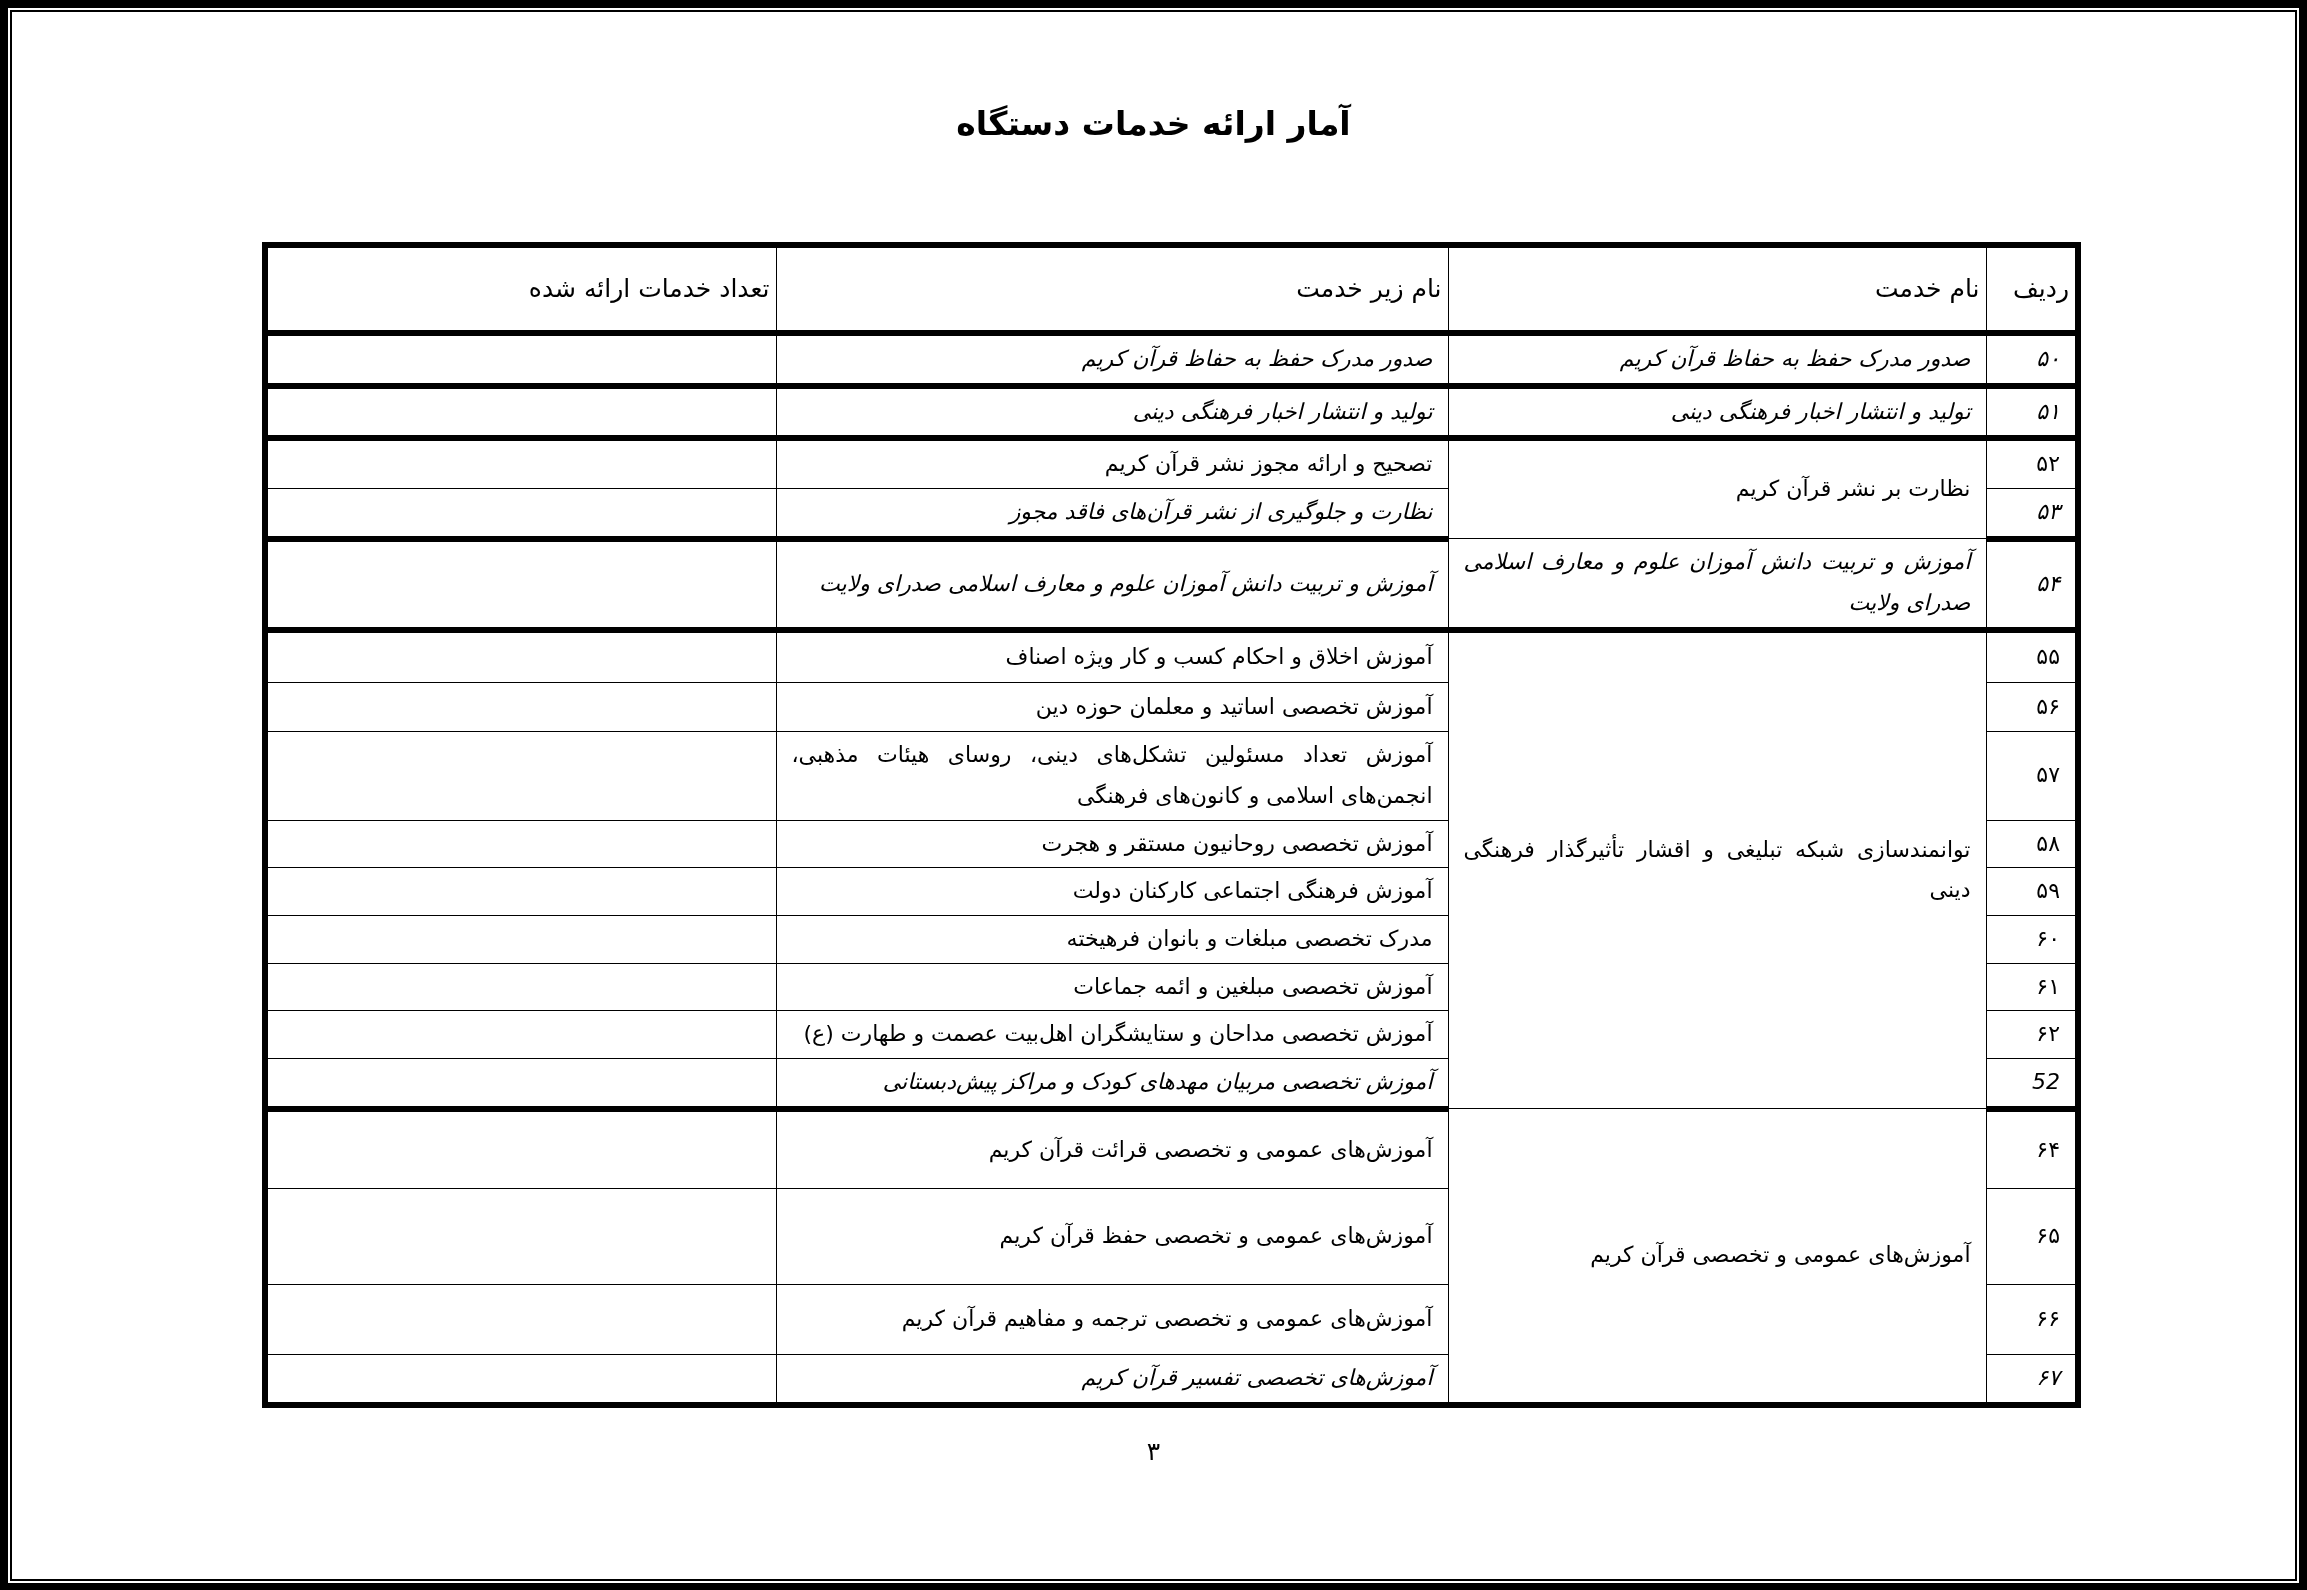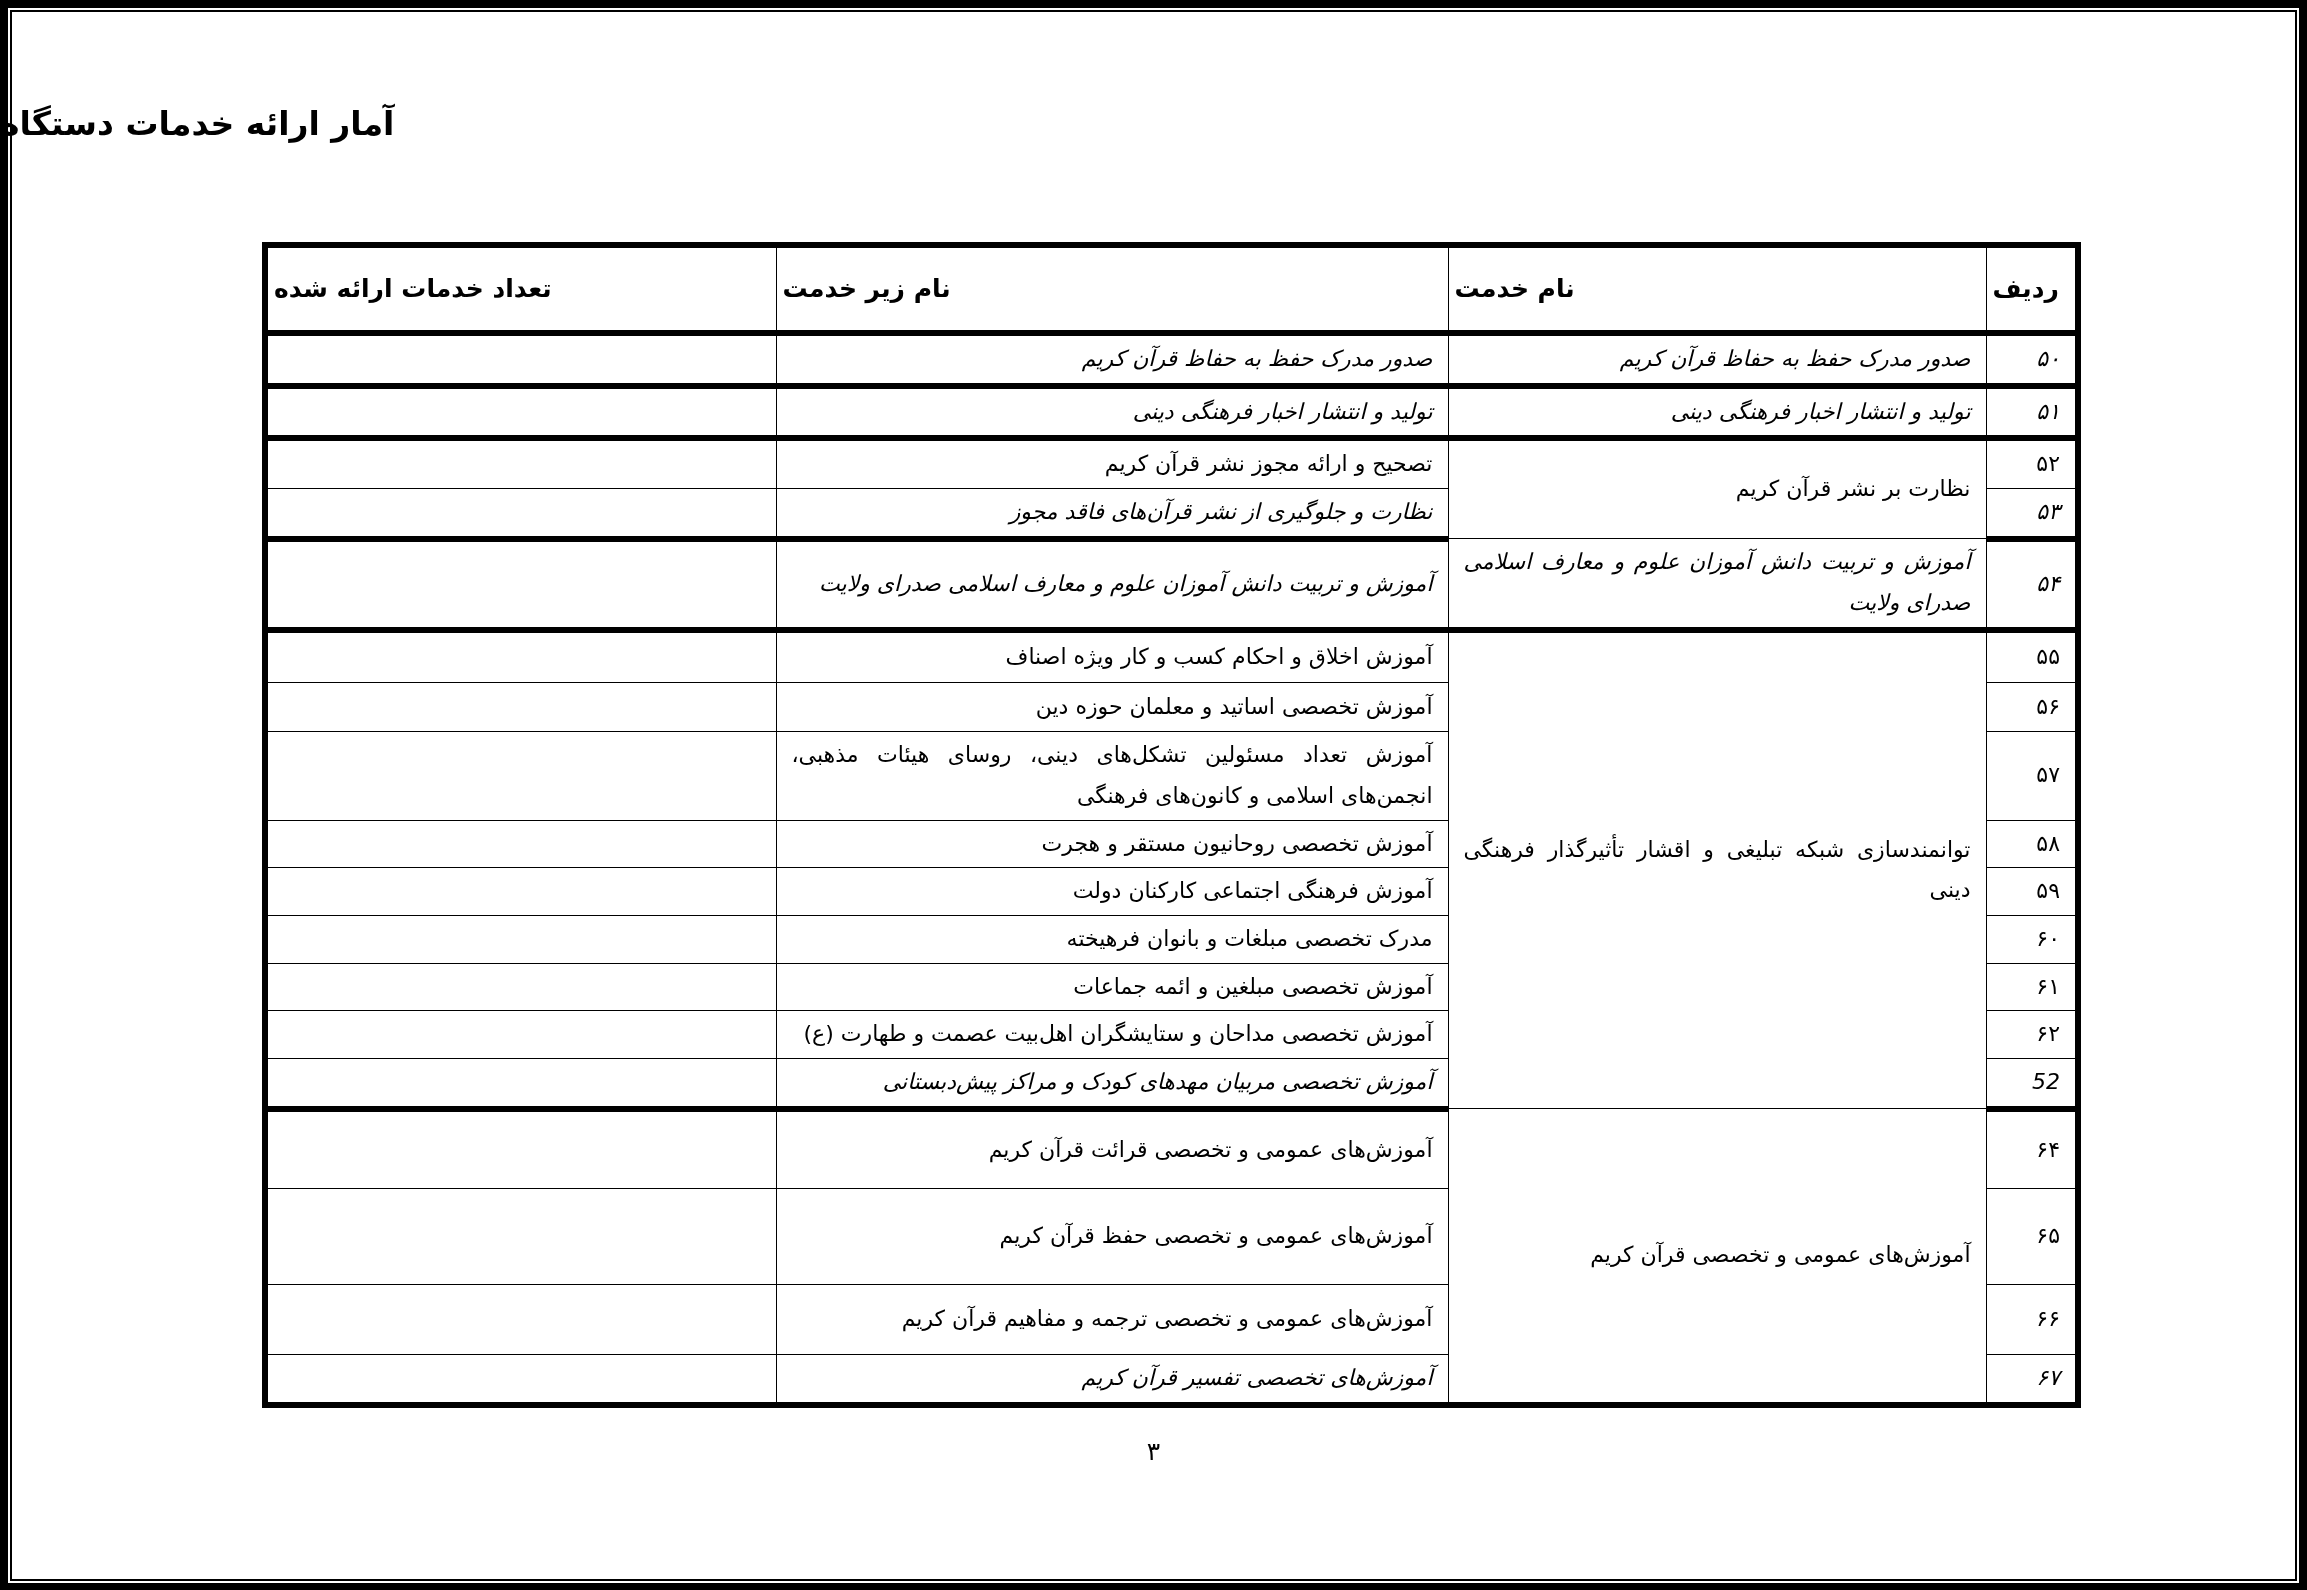--- a/index.html
+++ b/index.html
@@ -18,21 +18,21 @@
     pointer-events: none;
   }
   .frame-inner {
     position: absolute; inset: 10.4px;
     border: 2.2px solid #000;
     pointer-events: none;
   }
   .doc-title {
     position: absolute;
     top: 104px; left: 0; right: 0;
-    text-align: left;
+    text-align: center;
     direction: rtl;
     font-size: 33px;
     font-weight: bold;
     letter-spacing: 0;
   }
   table.services {
     position: absolute;
     top: 242px;
     left: 262px;
     width: 1813px;
@@ -44,23 +44,23 @@
   table.services th, table.services td {
     border: 1.5px solid #000;
     vertical-align: middle;
     font-size: 22px;
     line-height: 1.85;
     padding: 3px 15px;
     overflow: hidden;
     background: #fff;
   }
   table.services thead th {
-    font-weight: bold;
+    font-weight: normal;
     font-size: 25px;
-    text-align: left;
+    text-align: right;
     border-bottom: 6px solid #000;
     height: 76px;
     padding: 3px 6px;
   }
   td.cell-no {
     text-align: right;
     padding: 3px 4.4px;
     font-size: 22px;
   }
   td.cell-service {

